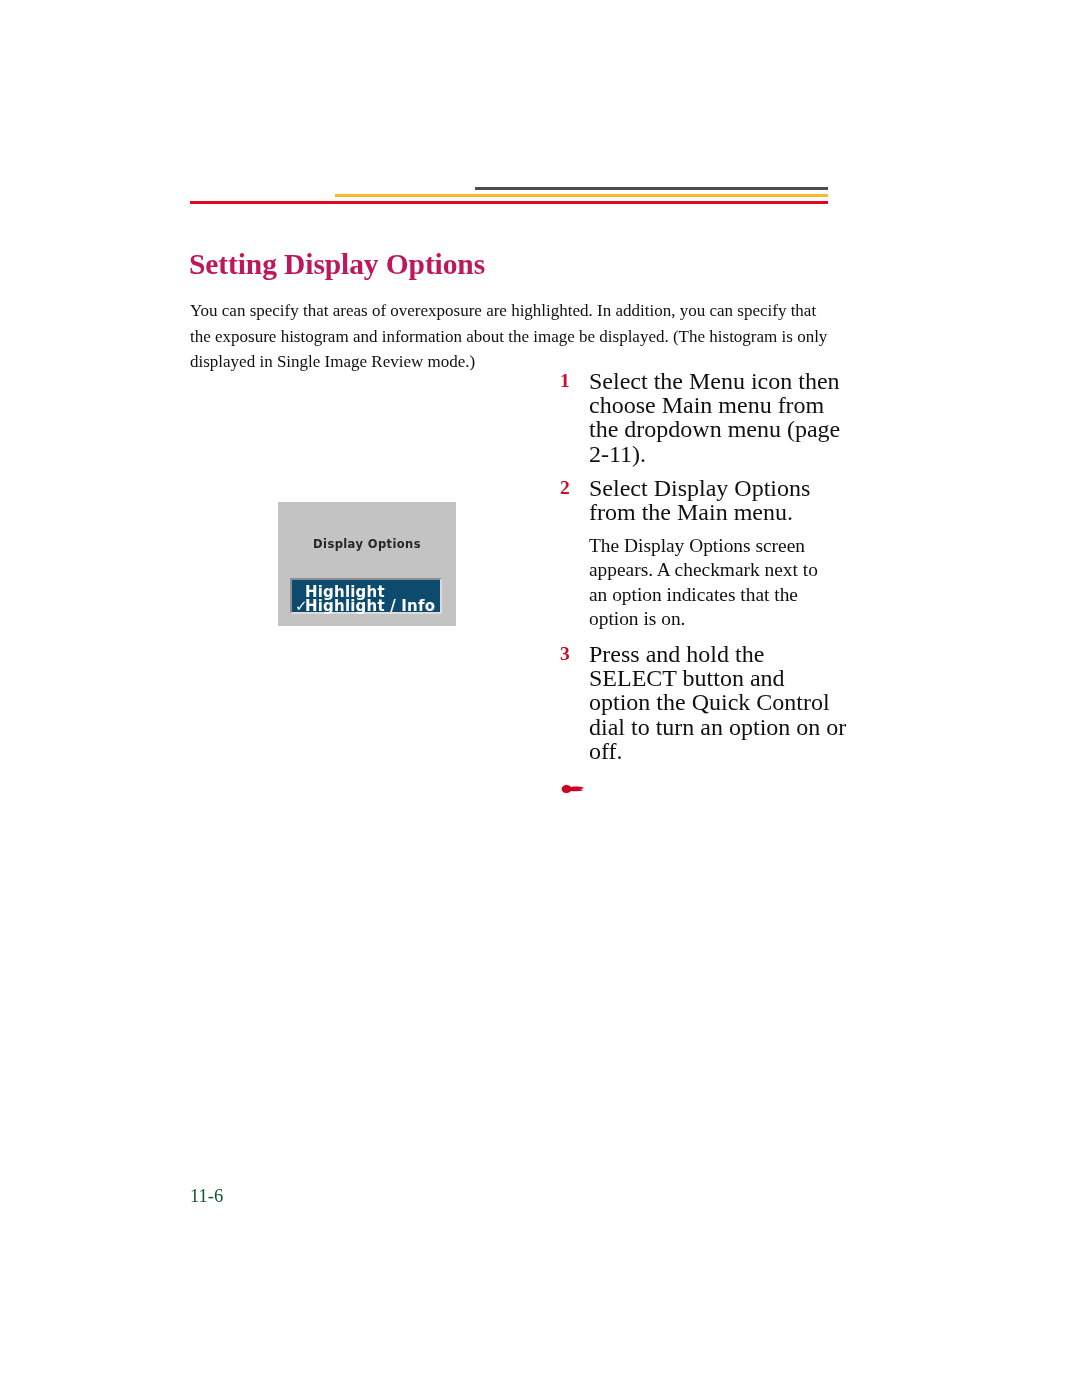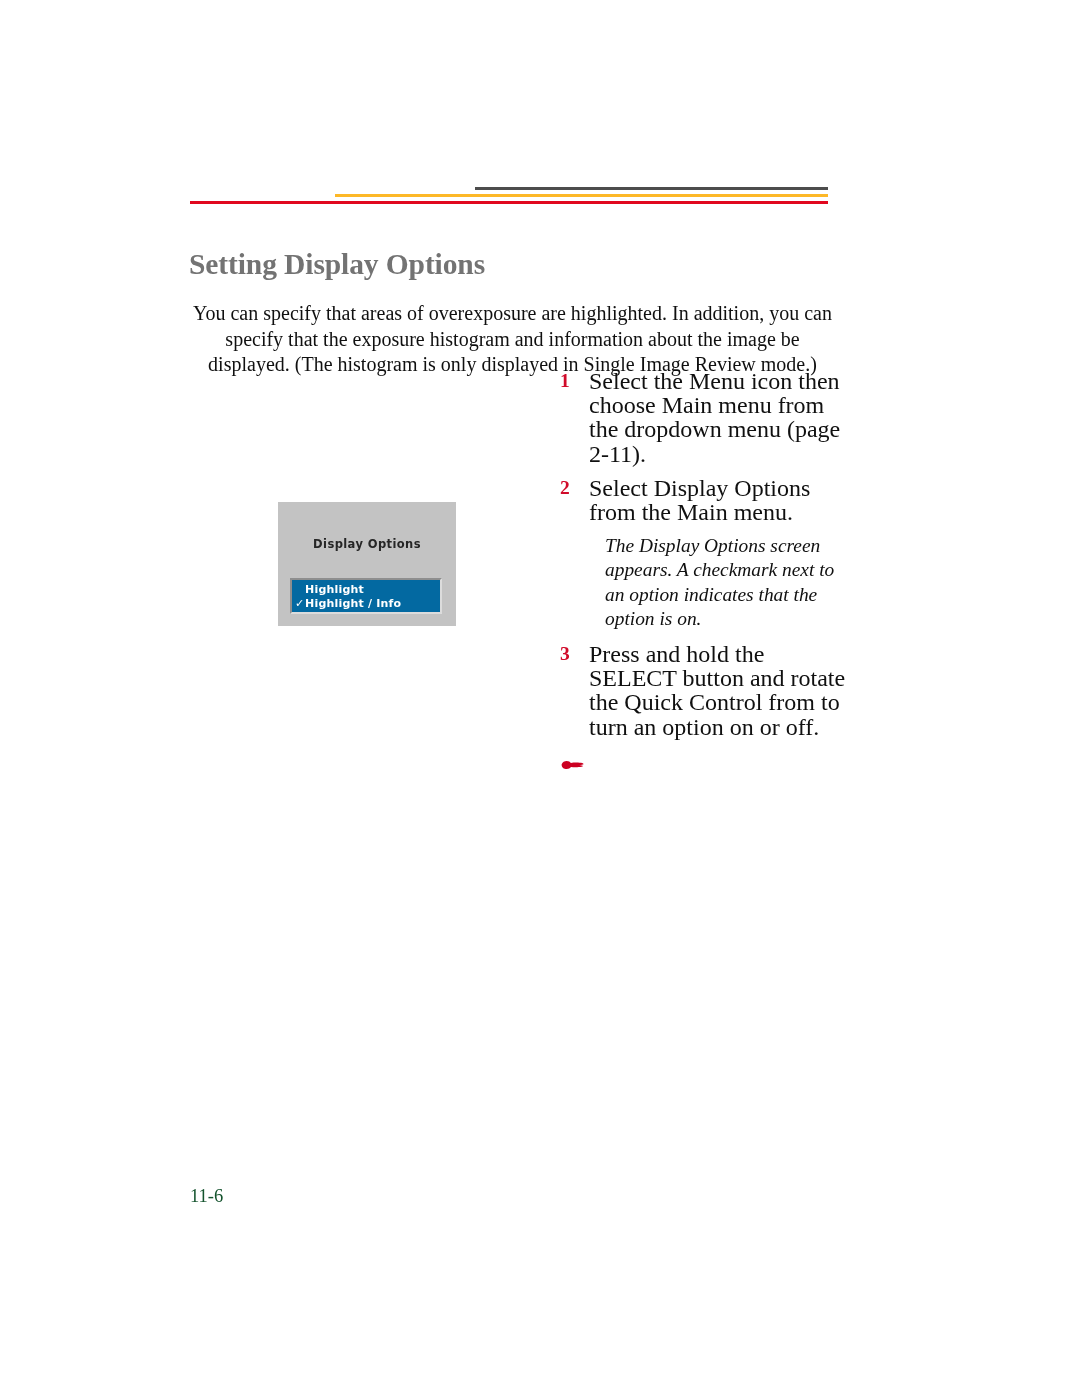--- a/index.html
+++ b/index.html
@@ -44,34 +44,34 @@
     border-top-color: #e1081f;
   }
 
   
   .page-title {
     position: absolute;
     left: 189px;
     top: 228px;
     font-size: 29.5px;
     font-weight: bold;
-    color: #737373;
+    color: #be185d;
     letter-spacing: -0.1px;
     white-space: nowrap;
   }
 
   
   .intro {
     position: absolute;
     left: 190px;
     top: 281px;
     width: 645px;
-    font-size: 20px;
+    font-size: 17px;
     line-height: 25.5px;
-    text-align: center;
+    text-align: left;
   }
 
   
   .figure {
     position: absolute;
     left: 278px;
     top: 502px;
     width: 178px;
     height: 124px;
     background: #c3c3c3;
@@ -88,28 +88,28 @@
     font-weight: bold;
     color: #262626;
     letter-spacing: 0.4px;
   }
   .lcd-menu {
     position: absolute;
     left: 12px;
     top: 76px;
     width: 152px;
     height: 36px;
-    background: #0369a1;
+    background: #0c4a6e;
     border-top: 2px solid #8e8e8e;
     border-left: 2px solid #8e8e8e;
     border-right: 2px solid #dcdcdc;
     border-bottom: 2px solid #dcdcdc;
     box-sizing: border-box;
     font-family: "DejaVu Sans", "Liberation Sans", sans-serif;
-    font-size: 11px;
+    font-size: 15px;
     font-weight: bold;
     color: #ffffff;
     letter-spacing: 0.2px;
   }
   .lcd-row {
     position: absolute;
     left: 3px;
     white-space: nowrap;
   }
   .lcd-row-1 { top: 3px; }
@@ -143,22 +143,21 @@
     text-align: left;
   }
   .step-text {
     flex: 1 1 auto;
     font-size: 24px;
     line-height: 24.2px;
   }
   .note-italic {
     font-size: 19.4px;
     line-height: 24.2px;
-    font-style: italic;
-    margin: 9px 0 11px 45px;
+    margin: 9px 0 11px 29px;
     width: 250px;
   }
   .tip {
     position: relative;
     display: flex;
     align-items: flex-start;
     margin-left: 0;
   }
   .tip-icon {
     flex: 0 0 43px;
@@ -211,21 +210,21 @@
 
   <div class="step">
     <div class="step-num">2</div>
     <div class="step-text">Select Display Options from the Main menu.</div>
   </div>
 
   <div class="note-italic">The Display Options screen appears. A checkmark next to an option indicates that the option is on.</div>
 
   <div class="step">
     <div class="step-num">3</div>
-    <div class="step-text">Press and hold the SELECT button and rotate the Quick Control from to turn an option on or off.</div>
+    <div class="step-text">Press and hold the SELECT button and option the Quick Control dial to turn an option on or off.</div>
   </div>
 
 
   <div class="tip">
     <div class="tip-icon">
       <svg width="26" height="13" viewBox="0 0 26 13" aria-hidden="true">
         <path d="M1.6 6.4c0-2.6 2.3-4.4 5.1-4.4 2.0 0 3.4 0.8 4.2 1.9 1.5-0.2 3.4-0.3 5.3-0.3 2.4 0 4.6 0.2 6.0 0.5 0.9 0.2 1.3 0.5 1.3 0.9 0 0.4-0.5 0.6-1.4 0.7-1.1 0.1-2.3 0.2-2.9 0.3 0.7 0.1 1.8 0.2 2.6 0.4 0.7 0.1 1.1 0.3 1.1 0.7 0 0.4-0.5 0.6-1.3 0.7-1.6 0.3-3.8 0.5-6.2 0.5-1.5 0-3.1-0.1-4.4-0.2-0.9 1.2-2.4 2.0-4.3 2.0-2.9 0-5.1-1.9-5.1-4.7z" fill="#cc0022"></path>
       </svg>
     </div>
   </div>

